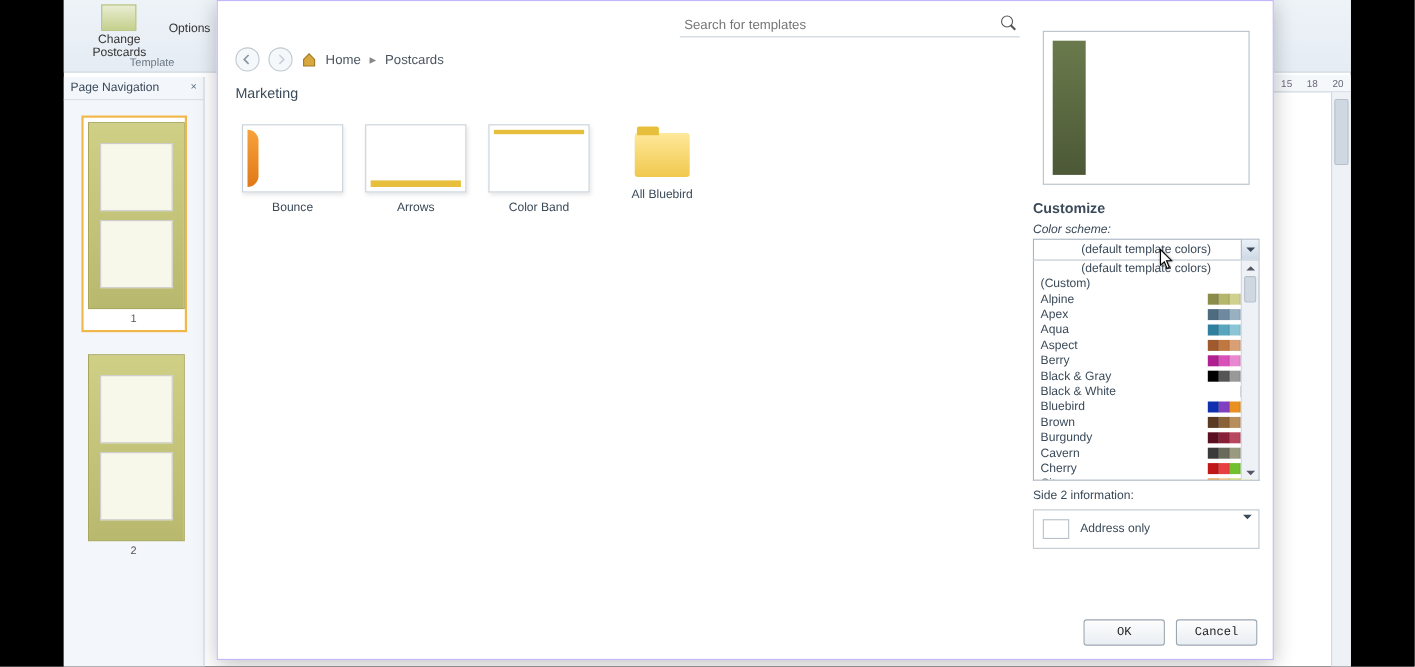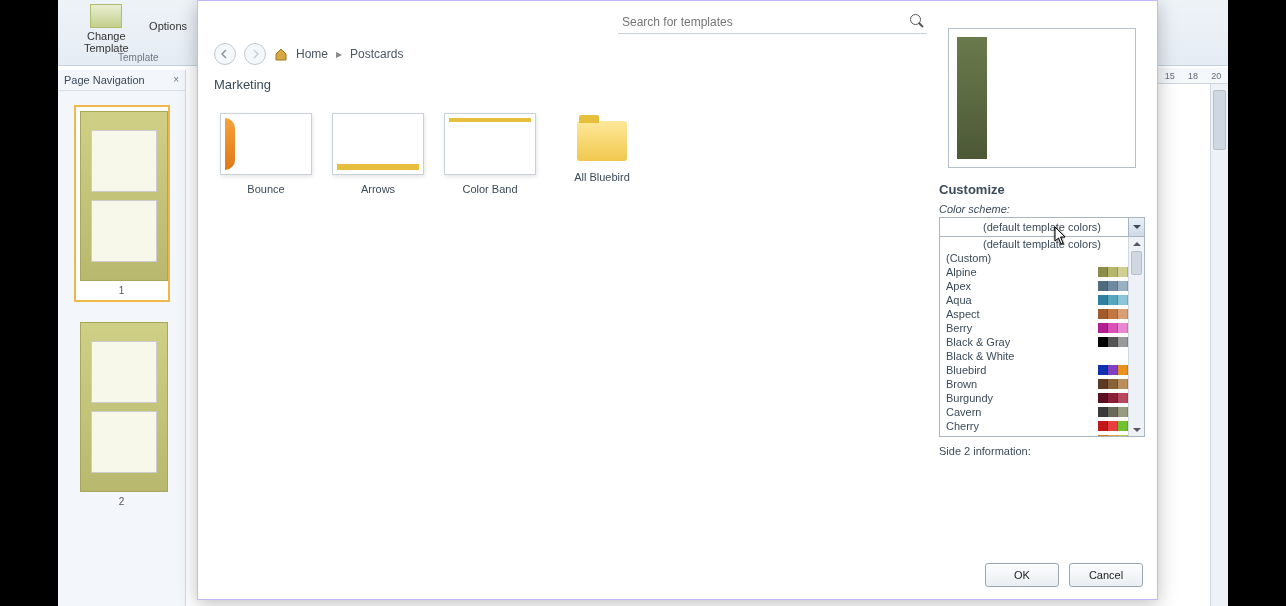--- a/index.html
+++ b/index.html
@@ -83,21 +83,21 @@
 .list-scroll .arr.up::after{border-bottom:4px solid #556;}
 .list-scroll .arr.dn::after{border-top:4px solid #556;}
 
 .side2-label { font-size:11px; color:#3b4a59; margin-top:8px; }
 .side2-combo { margin-top:6px; border:1px solid #c0c8d0; height:36px; display:flex; align-items:center; padding:0 8px; gap:10px; position:relative;}
 .side2-combo .mini { width:24px; height:18px; border:1px solid #b6c0ca; background:#fff;}
 .side2-combo .dd { position:absolute; right:6px; }
 .side2-combo .dd::after{content:"";border-left:4px solid transparent;border-right:4px solid transparent;border-top:4px solid #3b4a59;}
 
 .dlg-buttons { position:absolute; right:14px; bottom:12px; display:flex; gap:10px; }
-.dlg-btn { min-width:74px; height:24px; border:1px solid #9aa6b2; background:linear-gradient(#fdfdfd,#e9eef3); font-size:11px; color:#222; border-radius:3px; }
+.dlg-btn { min-width:74px; height:24px; border:1px solid #9aa6b2; background:linear-gradient(#fdfdfd,#e9eef3); font-size:11px; color:#222; border-radius:3px;font-family:Liberation Mono, monospace; }
 
 
 .ruler { position:absolute; top:68px; right:0; width:70px; height:16px; background:#f5f8fb; border-bottom:1px solid #cfd8e1; font-size:9px; color:#667; display:flex; align-items:center; justify-content:space-around;}
 .doc-scroll { position:absolute; right:0; top:84px; bottom:0; width:18px; background:#eef2f6; border-left:1px solid #cfd8e1;}
 .doc-scroll .bar { position:absolute; left:2px; right:2px; top:6px; height:60px; background:#cfd8e1; border:1px solid #b6c0ca; border-radius:2px;}
 
 .cursor { position:absolute; width:14px; height:20px; pointer-events:none;}
 .cursor svg { width:14px; height:20px; filter: drop-shadow(0 0 1px rgba(0,0,0,0.6));}
 </style>
 </head>
@@ -105,21 +105,21 @@
 
 <div class="letterbox-left"></div>
 <div class="letterbox-right"></div>
 
 <div class="app-window">
 
   <div class="ribbon-area">
     <div class="ribbon-btn" style="margin-left:18px;margin-top:2px;">
       <span class="ribbon-icon"></span>
       <span style="white-space:pre-line;line-height:11px;">Change
-Template</span>
+Postcards</span>
     </div>
     <div class="ribbon-btn" style="margin-top:18px;">
       <span>Options</span>
     </div>
     <div class="ribbon-btn" style="margin-top:18px;">
       <span>Ma</span>
     </div>
     <span class="ribbon-group-label">Template</span>
   </div>
 
@@ -333,20 +333,25 @@
             </div>
           </div>
         <div class="list-scroll">
           <div class="arr up"></div>
           <div class="bar"></div>
           <div class="arr dn"></div>
         </div>
       </div>
 
       <div class="side2-label">Side 2 information:</div>
+      <div class="side2-combo">
+        <span class="mini"></span>
+        <span style="font-size:11px;color:#3b4a59;">Address only</span>
+        <span class="dd"></span>
+      </div>
     </div>
 
     <div class="dlg-buttons">
       <button class="dlg-btn">OK</button>
       <button class="dlg-btn">Cancel</button>
     </div>
   </div>
 
   <div class="cursor" style="left:996px; top:226px;">
     <svg viewBox="0 0 14 20">

